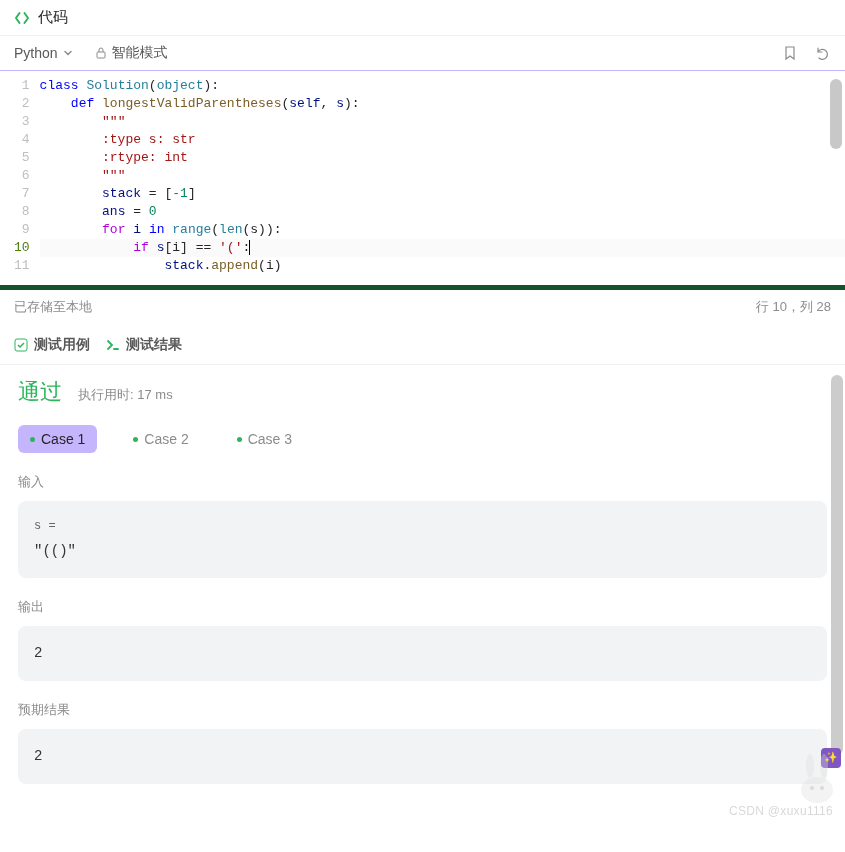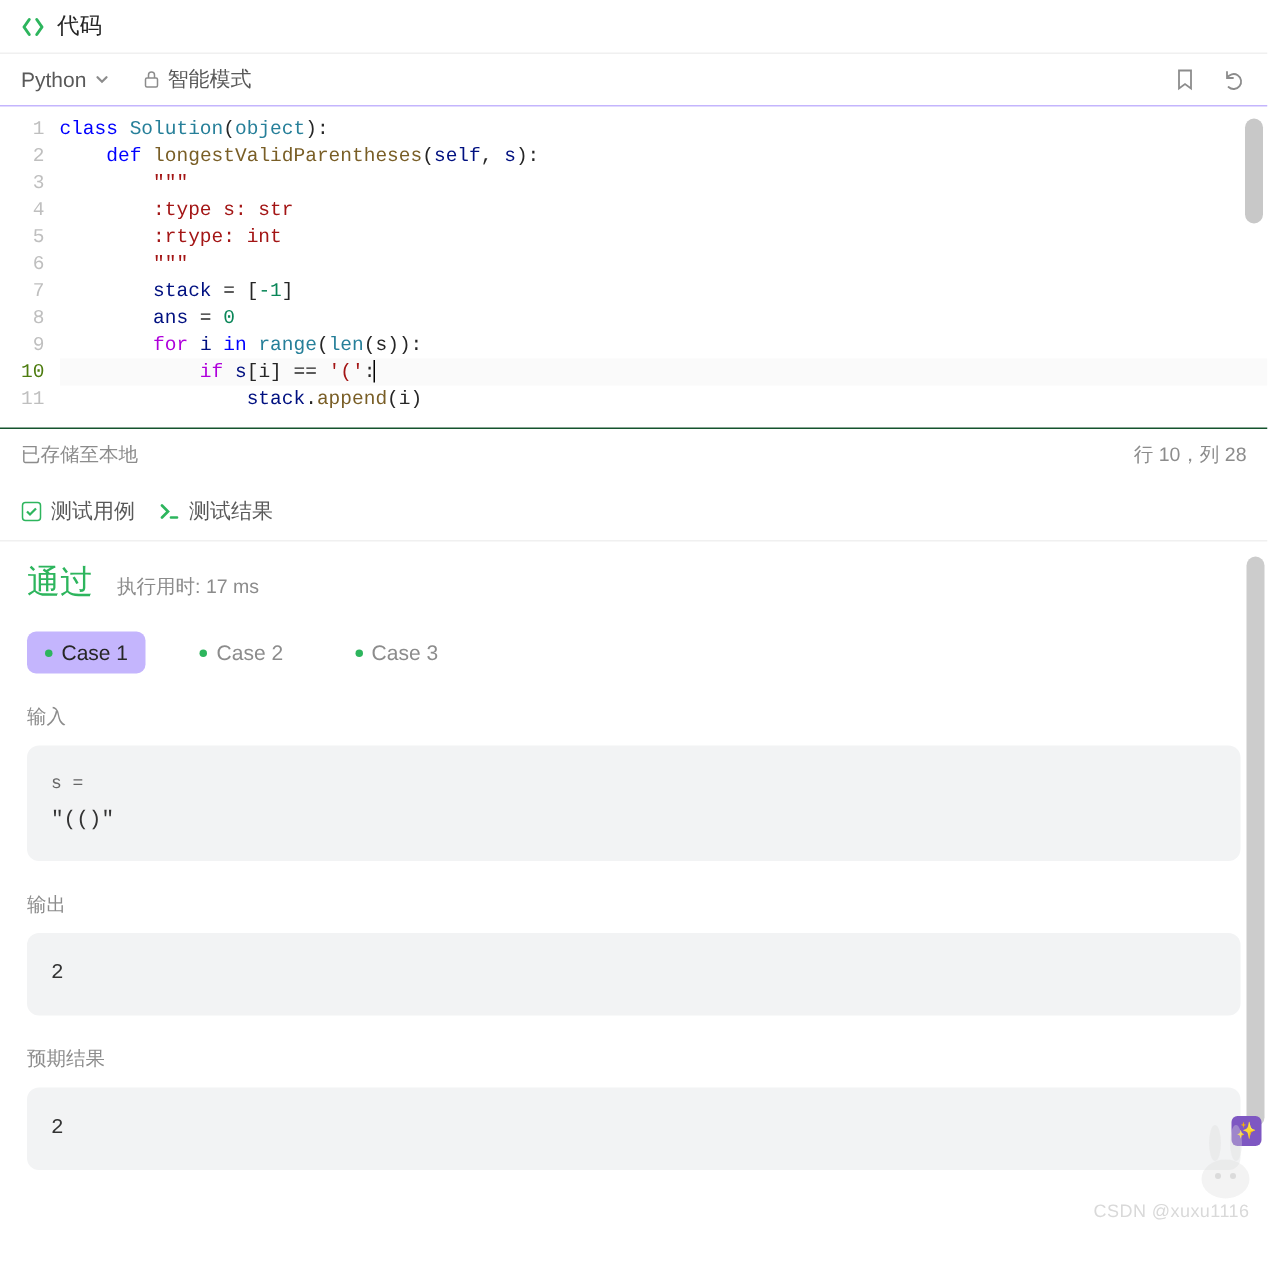--- a/index.html
+++ b/index.html
@@ -27,24 +27,24 @@
 .cls { color:#267f99; }
 .obj { color:#001080; }
 .num { color:#098658; }
 .str { color:#a31515; }
 .cmt { color:#a31515; }
 .opk { color:#0000ff; }
 .cursor-line { background:#fafafa; }
 .caret { border-left:1px solid #000; height:15px; display:inline-block; vertical-align:middle; margin-left:-1px; }
 .scroll-track { position:absolute; right:3px; top:8px; width:12px; height:170px; }
 .scroll-thumb { width:12px; height:70px; background:#c8c8c8; border-radius:6px; }
-.status-bar { display:flex; padding:8px 14px 10px; color:#8c8c8c; font-size:13px; border-top:1px solid #14532d; }
+.status-bar { display:flex; padding:8px 14px 10px; color:#8c8c8c; font-size:13px; border-top:5px solid #14532d; }
 .status-right { margin-left:auto; }
 .tabs-row { display:flex; align-items:center; gap:16px; padding:10px 14px; border-bottom:1px solid #f0f0f0; }
-.tab { display:flex; align-items:center; gap:6px; color:#595959; font-size:14px; cursor:pointer; }
+.tab { display:flex; align-items:center; gap:6px; color:#595959; font-size:14px; cursor:pointer;font-weight:bold; }
 .tab .tick { width:14px; height:14px; }
 .result-body { padding:12px 18px 20px 18px; position:relative; min-height:440px; }
 .pass-row { display:flex; align-items:baseline; gap:16px; margin-bottom:18px; }
 .pass { color:#2db55d; font-size:22px; font-weight:400; }
 .runtime { color:#8c8c8c; font-size:13px;text-align:center; }
 .case-row { display:flex; gap:24px; align-items:center; margin-bottom:20px; }
 .case { display:flex; align-items:center; gap:6px; color:#8c8c8c; font-size:14px; padding:6px 12px; border-radius:6px; cursor:pointer; }
 .case.active { background:#c4b5fd; color:#262626; font-weight:500; }
 .dot { width:5px; height:5px; border-radius:50%; background:#2db55d; }
 .section-label { color:#8c8c8c; font-size:13px; margin-bottom:10px; }

